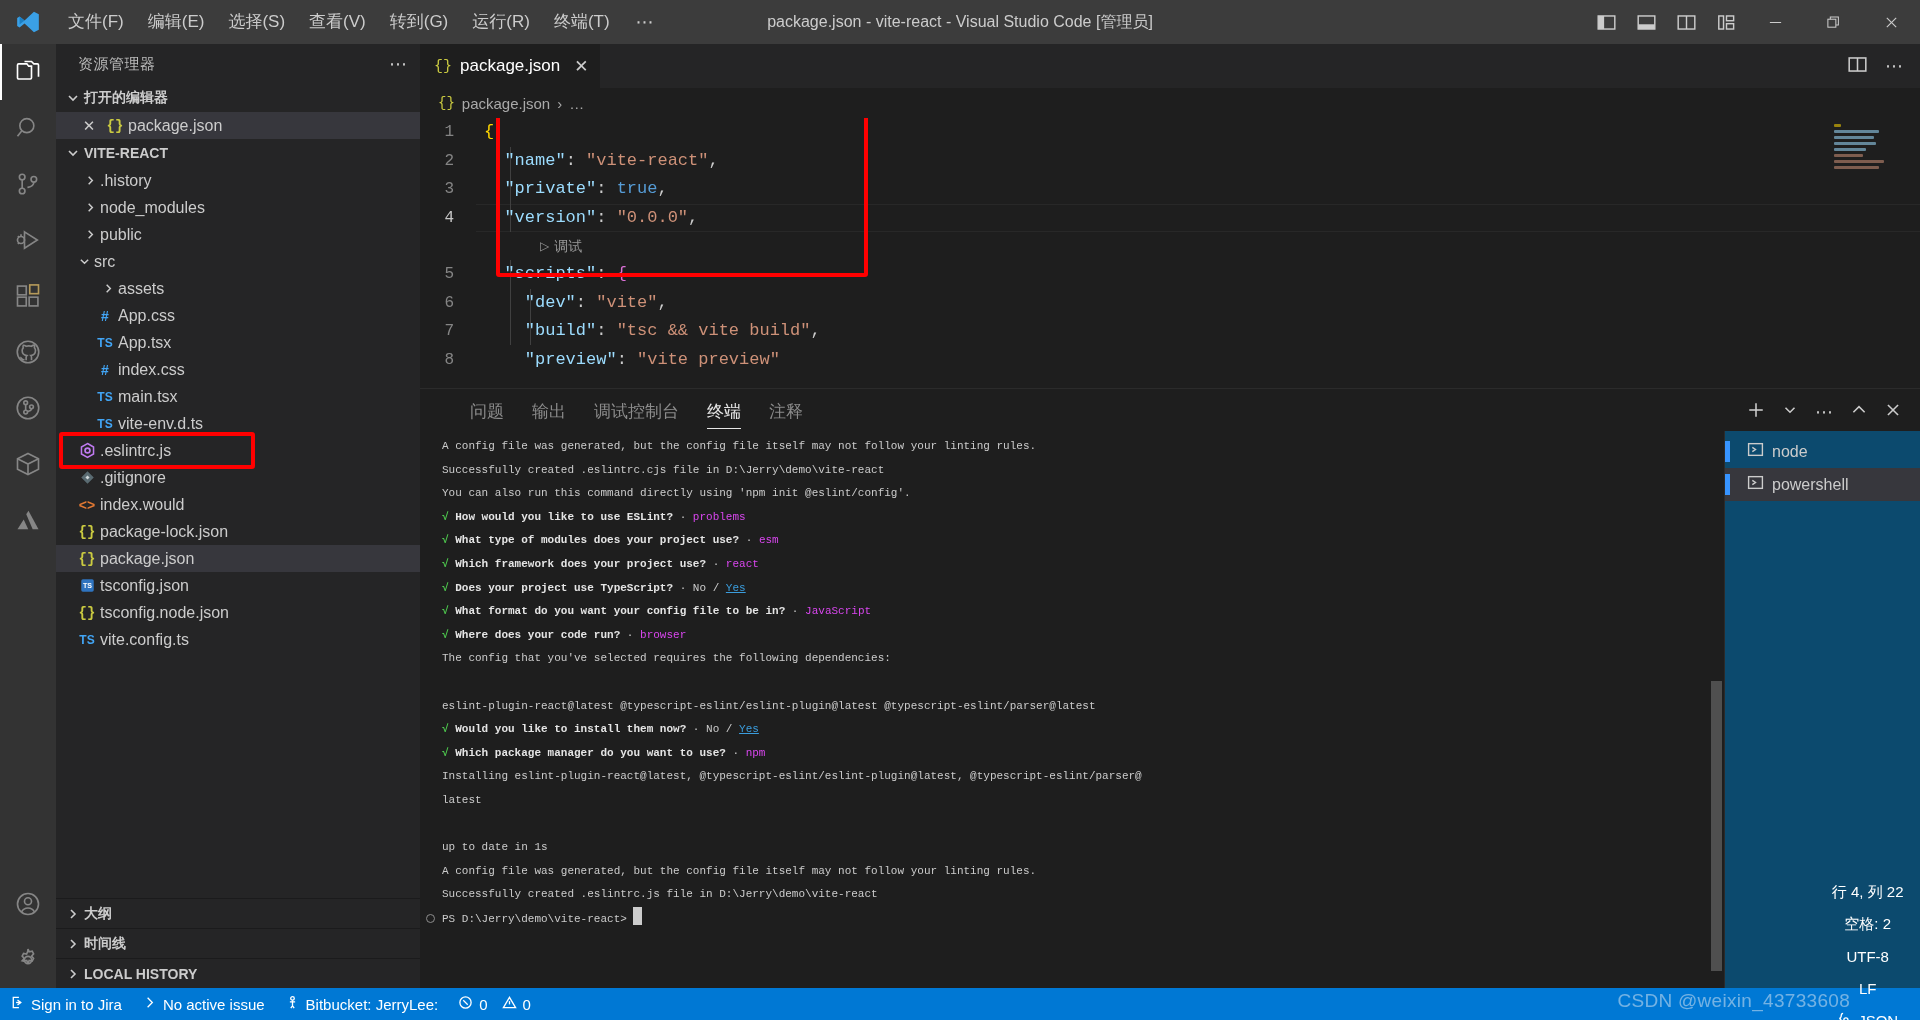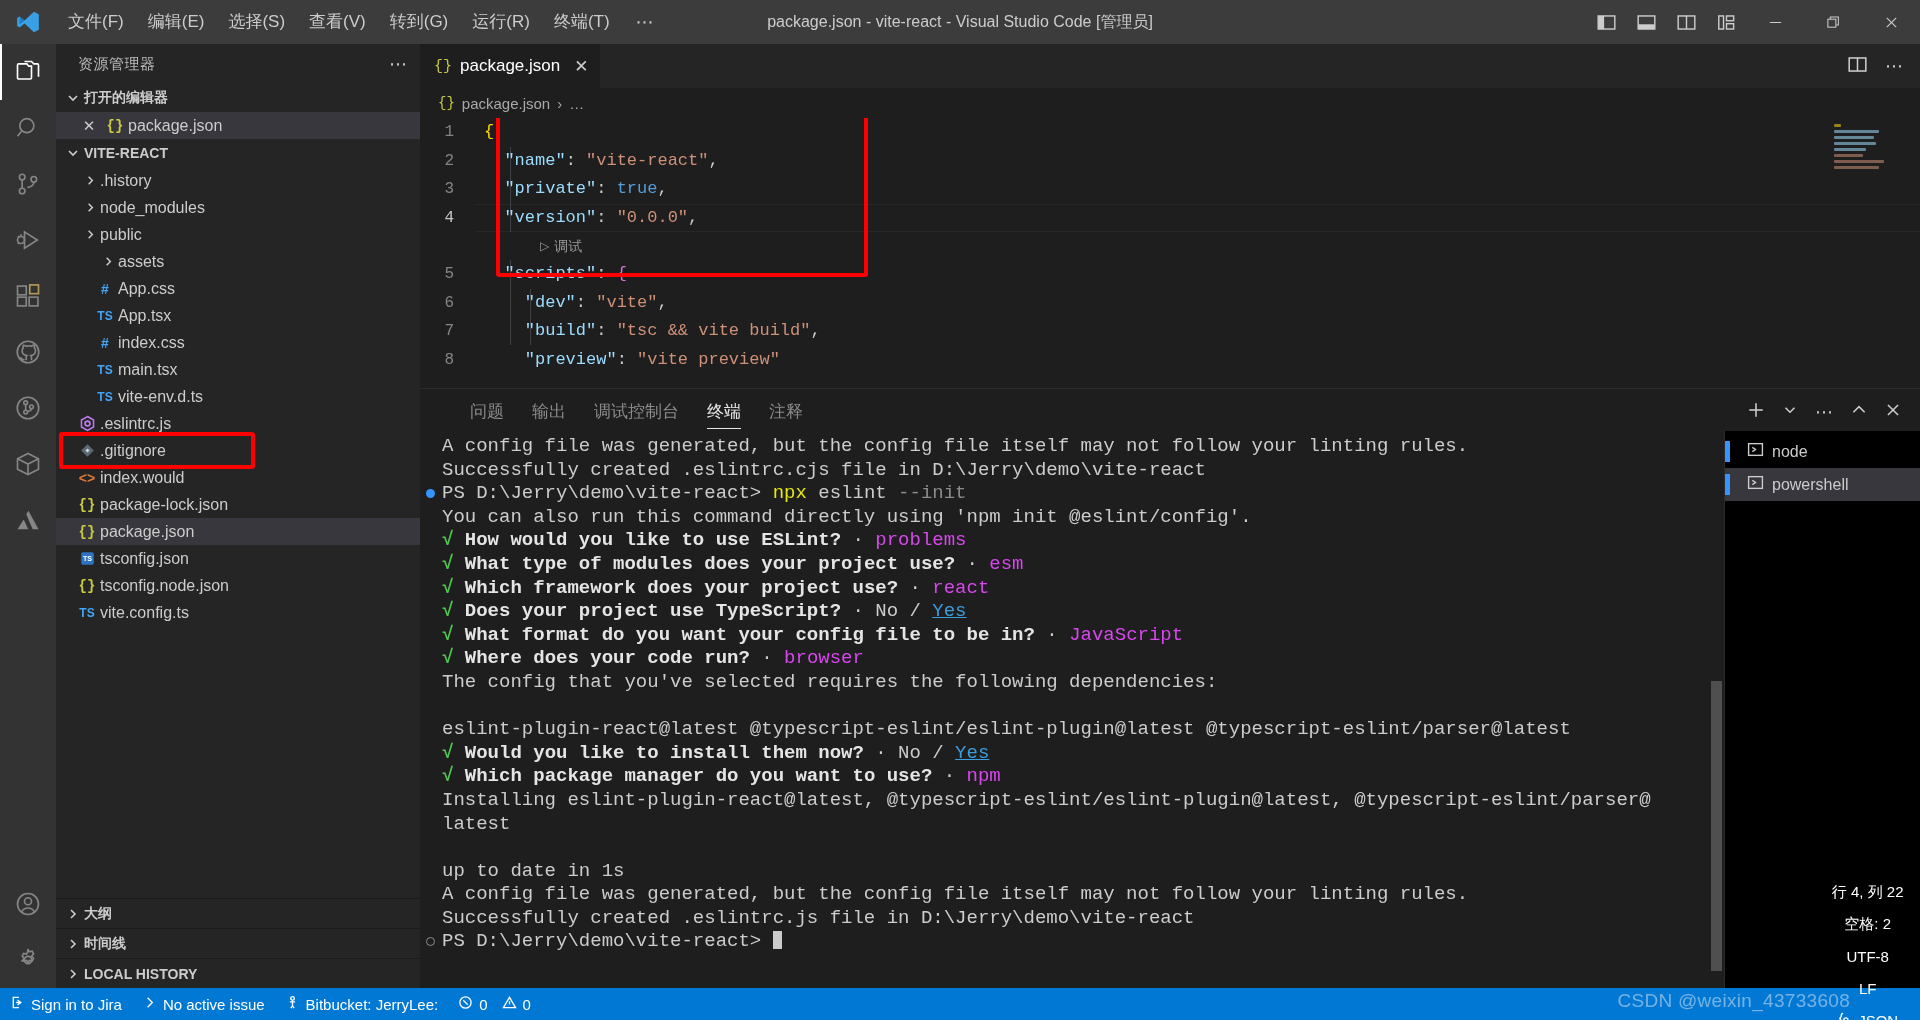--- a/index.html
+++ b/index.html
@@ -160,21 +160,21 @@
   .ptab.active::after{
     content:""; position:absolute; left:14px; right:14px; bottom:2px; height:1px; background:#e7e7e7;
   }
   .panelactions{ margin-left:auto; display:flex; align-items:center; gap:16px; padding:0 18px 8px 0; }
   .panelactions svg{ width:18px; height:18px; stroke:#cccccc; fill:none; stroke-width:1.4; }
   .panelactions .dots{ font-size:18px; color:#cccccc; letter-spacing:1px; }
 
   .panelbody{ flex:1 1 auto; display:flex; min-height:0; }
   .term{
     flex:1 1 auto; position:relative; overflow:hidden; padding-left:22px; padding-top:4px;
-    font-family:"Liberation Mono", monospace; font-size:19px; line-height:23.6px; color:#cccccc;
+    font-family:"Liberation Mono", monospace; font-size:11px; line-height:23.6px; color:#cccccc;
     min-width:0;
   }
   .tline{ white-space:pre; height:23.6px; position:relative; }
   .t-white{ color:#cccccc; }
   .t-check{ color:#4ec94e; font-weight:bold; }
   .t-bold{ color:#e5e5e5; font-weight:bold; }
   .t-blue{ color:#d946ef; }
   .t-yellow{ color:#e5e510; }
   .t-grey{ color:#8c8c8c; }
   .t-ul{ color:#3b9ddd; text-decoration:underline; }
@@ -182,21 +182,21 @@
     position:absolute; left:-16px; top:7px; width:9px; height:9px; border-radius:50%;
     background:#3794ff;
   }
   .cmdmark.hollow{ background:transparent; border:1.5px solid #8c8c8c; }
   .cursorblk{ display:inline-block; width:9px; height:18px; background:#cccccc; vertical-align:-3px; }
 
   .termscroll{
     position:absolute; right:2px; width:11px; background:#4f4f4f; border-radius:0; top:250px; height:290px;
   }
 
-  .termlist{ width:196px; flex:0 0 196px; background:#000000; padding-top:4px; border-left:1px solid #2b2b2b; }
+  .termlist{ width:196px; flex:0 0 196px; background:#0c4a6e; padding-top:4px; border-left:1px solid #2b2b2b; }
   .tl-row{
     height:33px; display:flex; align-items:center; font-size:16px; color:#cccccc; gap:8px;
     padding-left:22px; position:relative; cursor:pointer;
   }
   .tl-row.active{ background:#37373d; }
   .tl-row .bar{ position:absolute; left:0; top:6px; width:5px; height:21px; background:#3794ff; }
   .tl-row svg{ width:17px; height:17px; stroke:#cccccc; fill:none; stroke-width:1.3; }
 
   
   .statusbar{
@@ -411,20 +411,28 @@
             </span>
           <span class="lbl">node_modules</span>
         </div>
         <div class="row" style="padding-left:24px">
           <span class="twisty">
               <svg viewBox="0 0 12 12">
                 <polyline points="4,2 8,6 4,10"></polyline>
               </svg>
             </span>
           <span class="lbl">public</span>
+        </div>
+        <div class="row" style="padding-left:18px">
+          <span class="twisty down">
+              <svg viewBox="0 0 12 12">
+                <polyline points="2,4 6,8 10,4"></polyline>
+              </svg>
+            </span>
+          <span class="lbl">src</span>
         </div>
         <div class="row" style="padding-left:42px">
           <span class="twisty">
               <svg viewBox="0 0 12 12">
                 <polyline points="4,2 8,6 4,10"></polyline>
               </svg>
             </span>
           <span class="lbl">assets</span>
         </div>
         <div class="row" style="padding-left:36px">
@@ -618,21 +626,20 @@
                   <line x1="12.5" y1="3.5" x2="3.5" y2="12.5"></line>
                 </svg>
             </span>
           </div>
         </div>
 
         <div class="panelbody">
           <div class="term">
             <div class="tline"><span class="t-white">A config file was generated, but the config file itself may not follow your linting rules.</span></div>
             <div class="tline"><span class="t-white">Successfully created .eslintrc.cjs file in D:\Jerry\demo\vite-react</span></div>
-            <div class="tline"><span class="cmdmark"></span><span class="t-white">PS D:\Jerry\demo\vite-react&gt; </span><span class="t-yellow">npx</span><span class="t-white"> eslint </span><span class="t-grey">--init</span></div>
             <div class="tline"><span class="t-white">You can also run this command directly using 'npm init @eslint/config'.</span></div>
             <div class="tline"><span class="t-check">√ </span><span class="t-bold">How would you like to use ESLint?</span><span class="t-white"> · </span><span class="t-blue">problems</span></div>
             <div class="tline"><span class="t-check">√ </span><span class="t-bold">What type of modules does your project use?</span><span class="t-white"> · </span><span class="t-blue">esm</span></div>
             <div class="tline"><span class="t-check">√ </span><span class="t-bold">Which framework does your project use?</span><span class="t-white"> · </span><span class="t-blue">react</span></div>
             <div class="tline"><span class="t-check">√ </span><span class="t-bold">Does your project use TypeScript?</span><span class="t-white"> · No / </span><span class="t-ul">Yes</span></div>
             <div class="tline"><span class="t-check">√ </span><span class="t-bold">What format do you want your config file to be in?</span><span class="t-white"> · </span><span class="t-blue">JavaScript</span></div>
             <div class="tline"><span class="t-check">√ </span><span class="t-bold">Where does your code run?</span><span class="t-white"> · </span><span class="t-blue">browser</span></div>
             <div class="tline"><span class="t-white">The config that you've selected requires the following dependencies:</span></div>
             <div class="tline">&nbsp;</div>
             <div class="tline"><span class="t-white">eslint-plugin-react@latest @typescript-eslint/eslint-plugin@latest @typescript-eslint/parser@latest</span></div>

